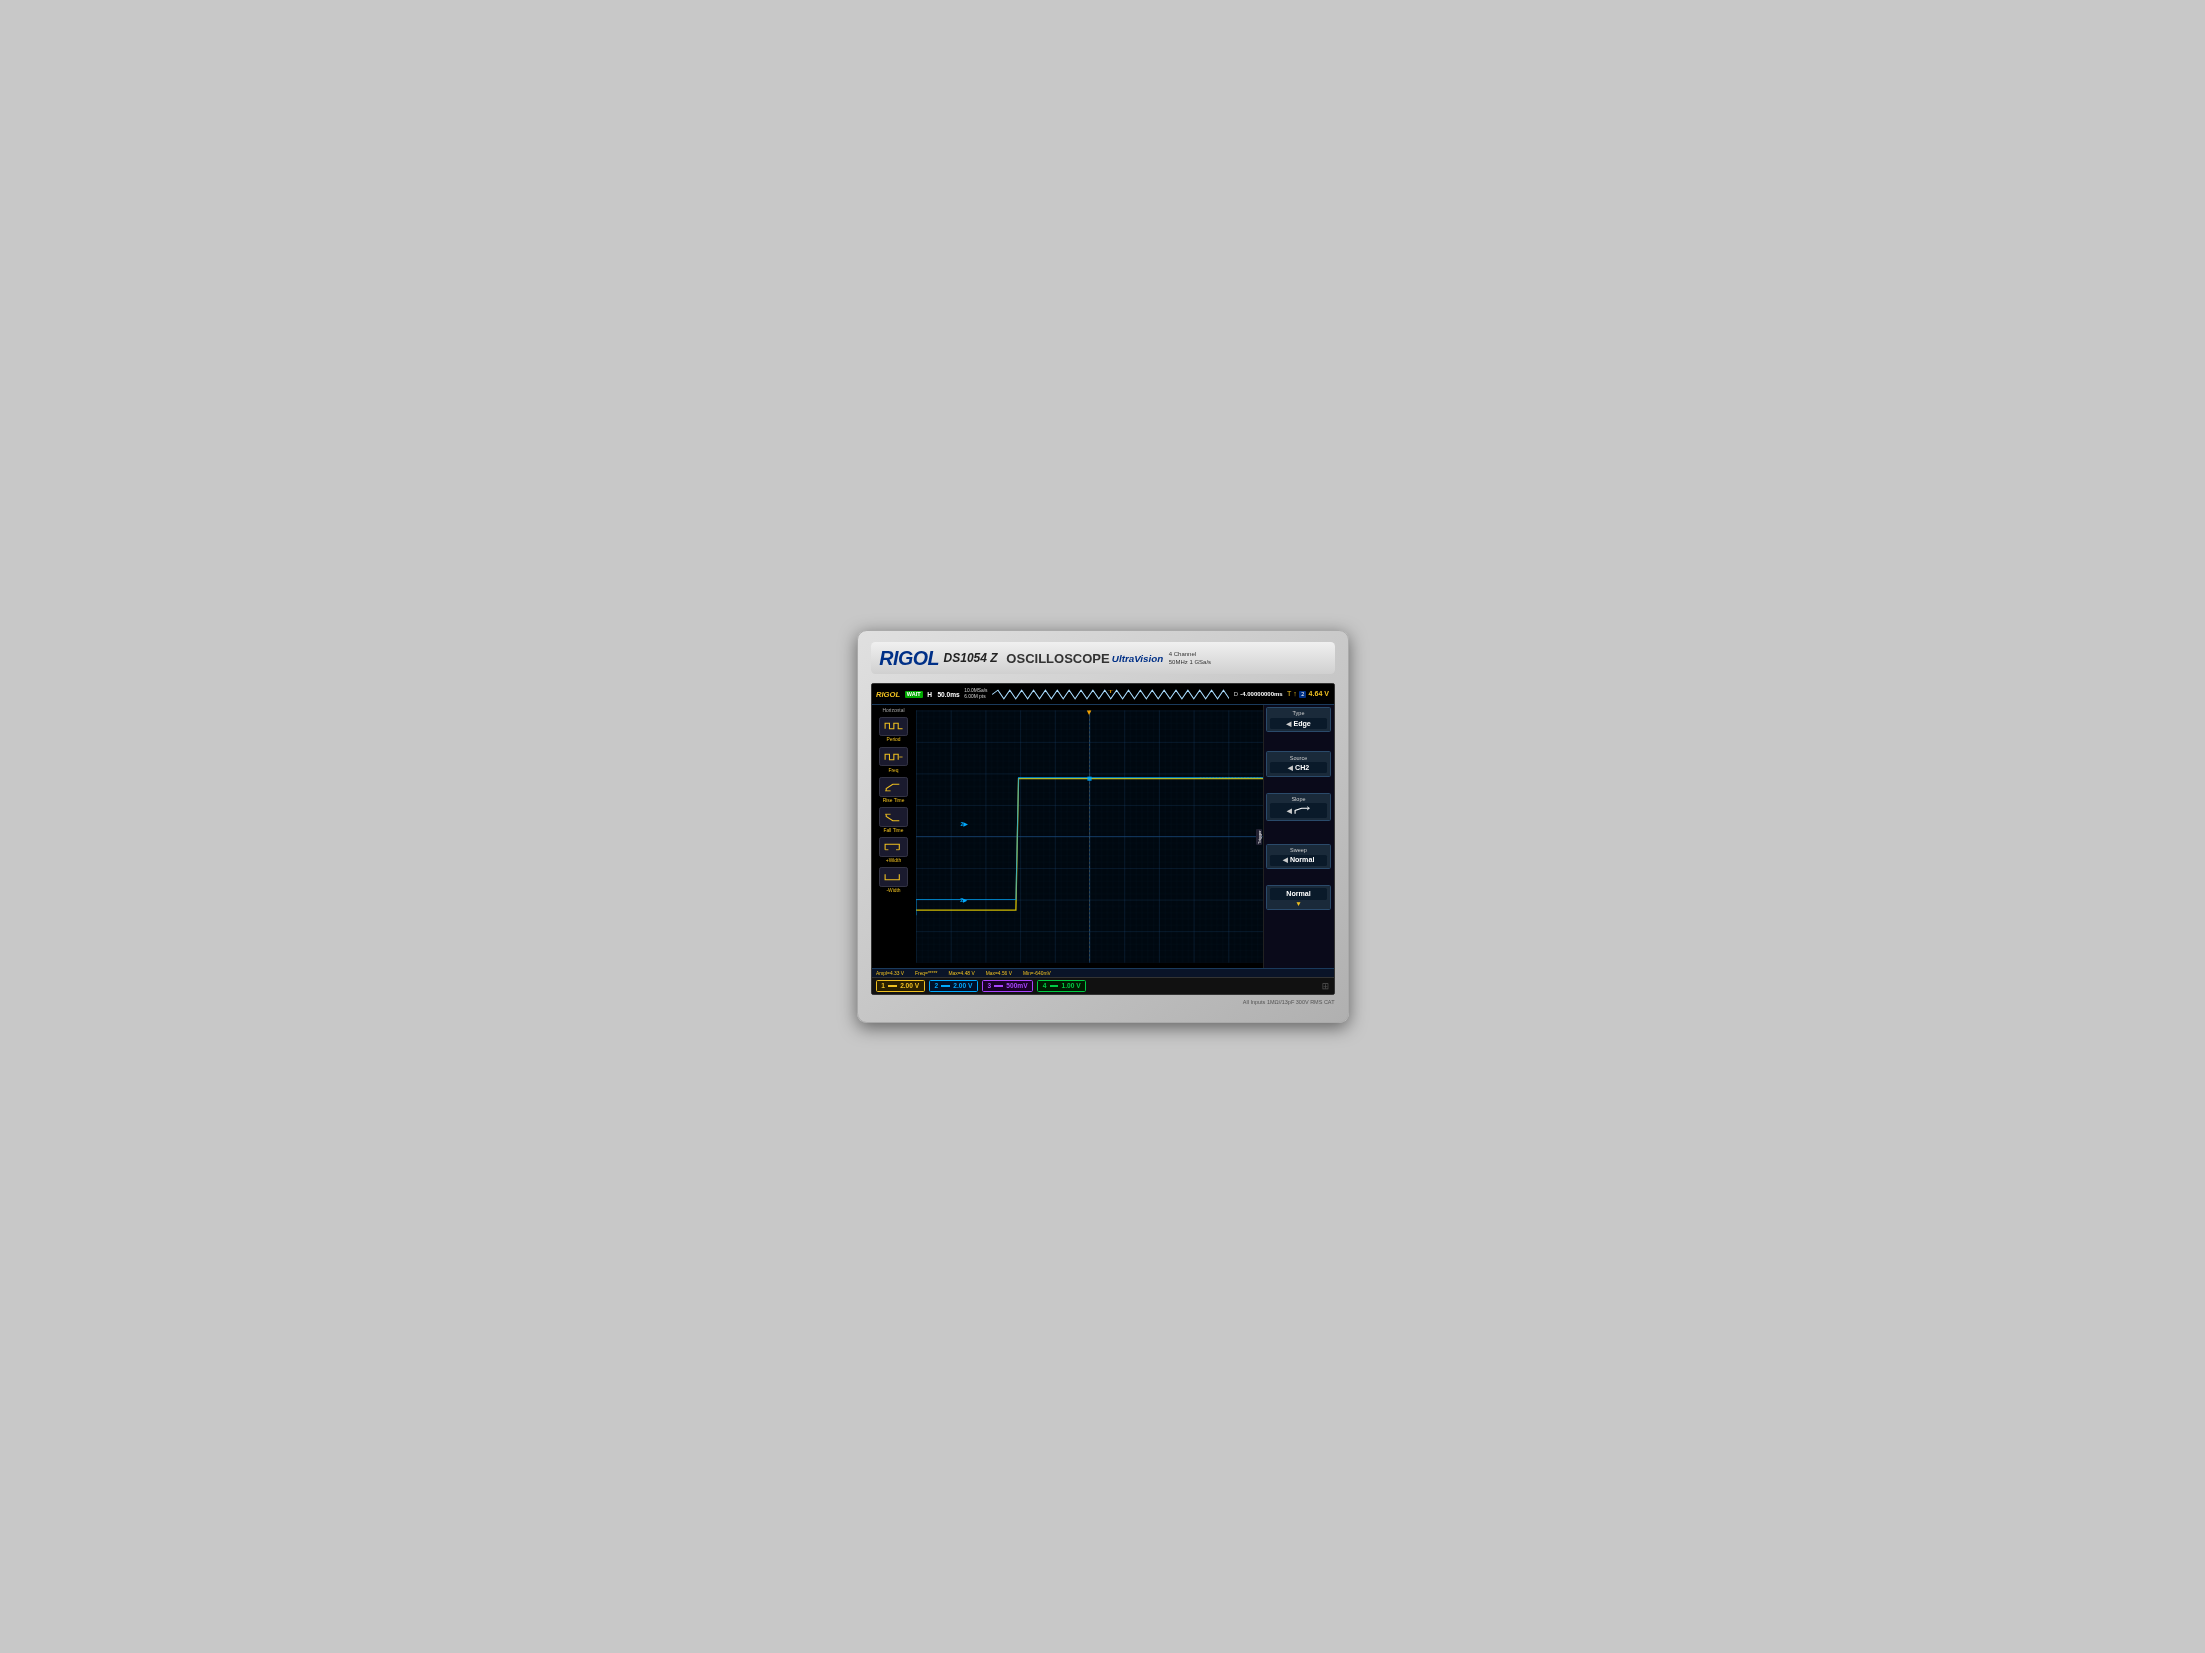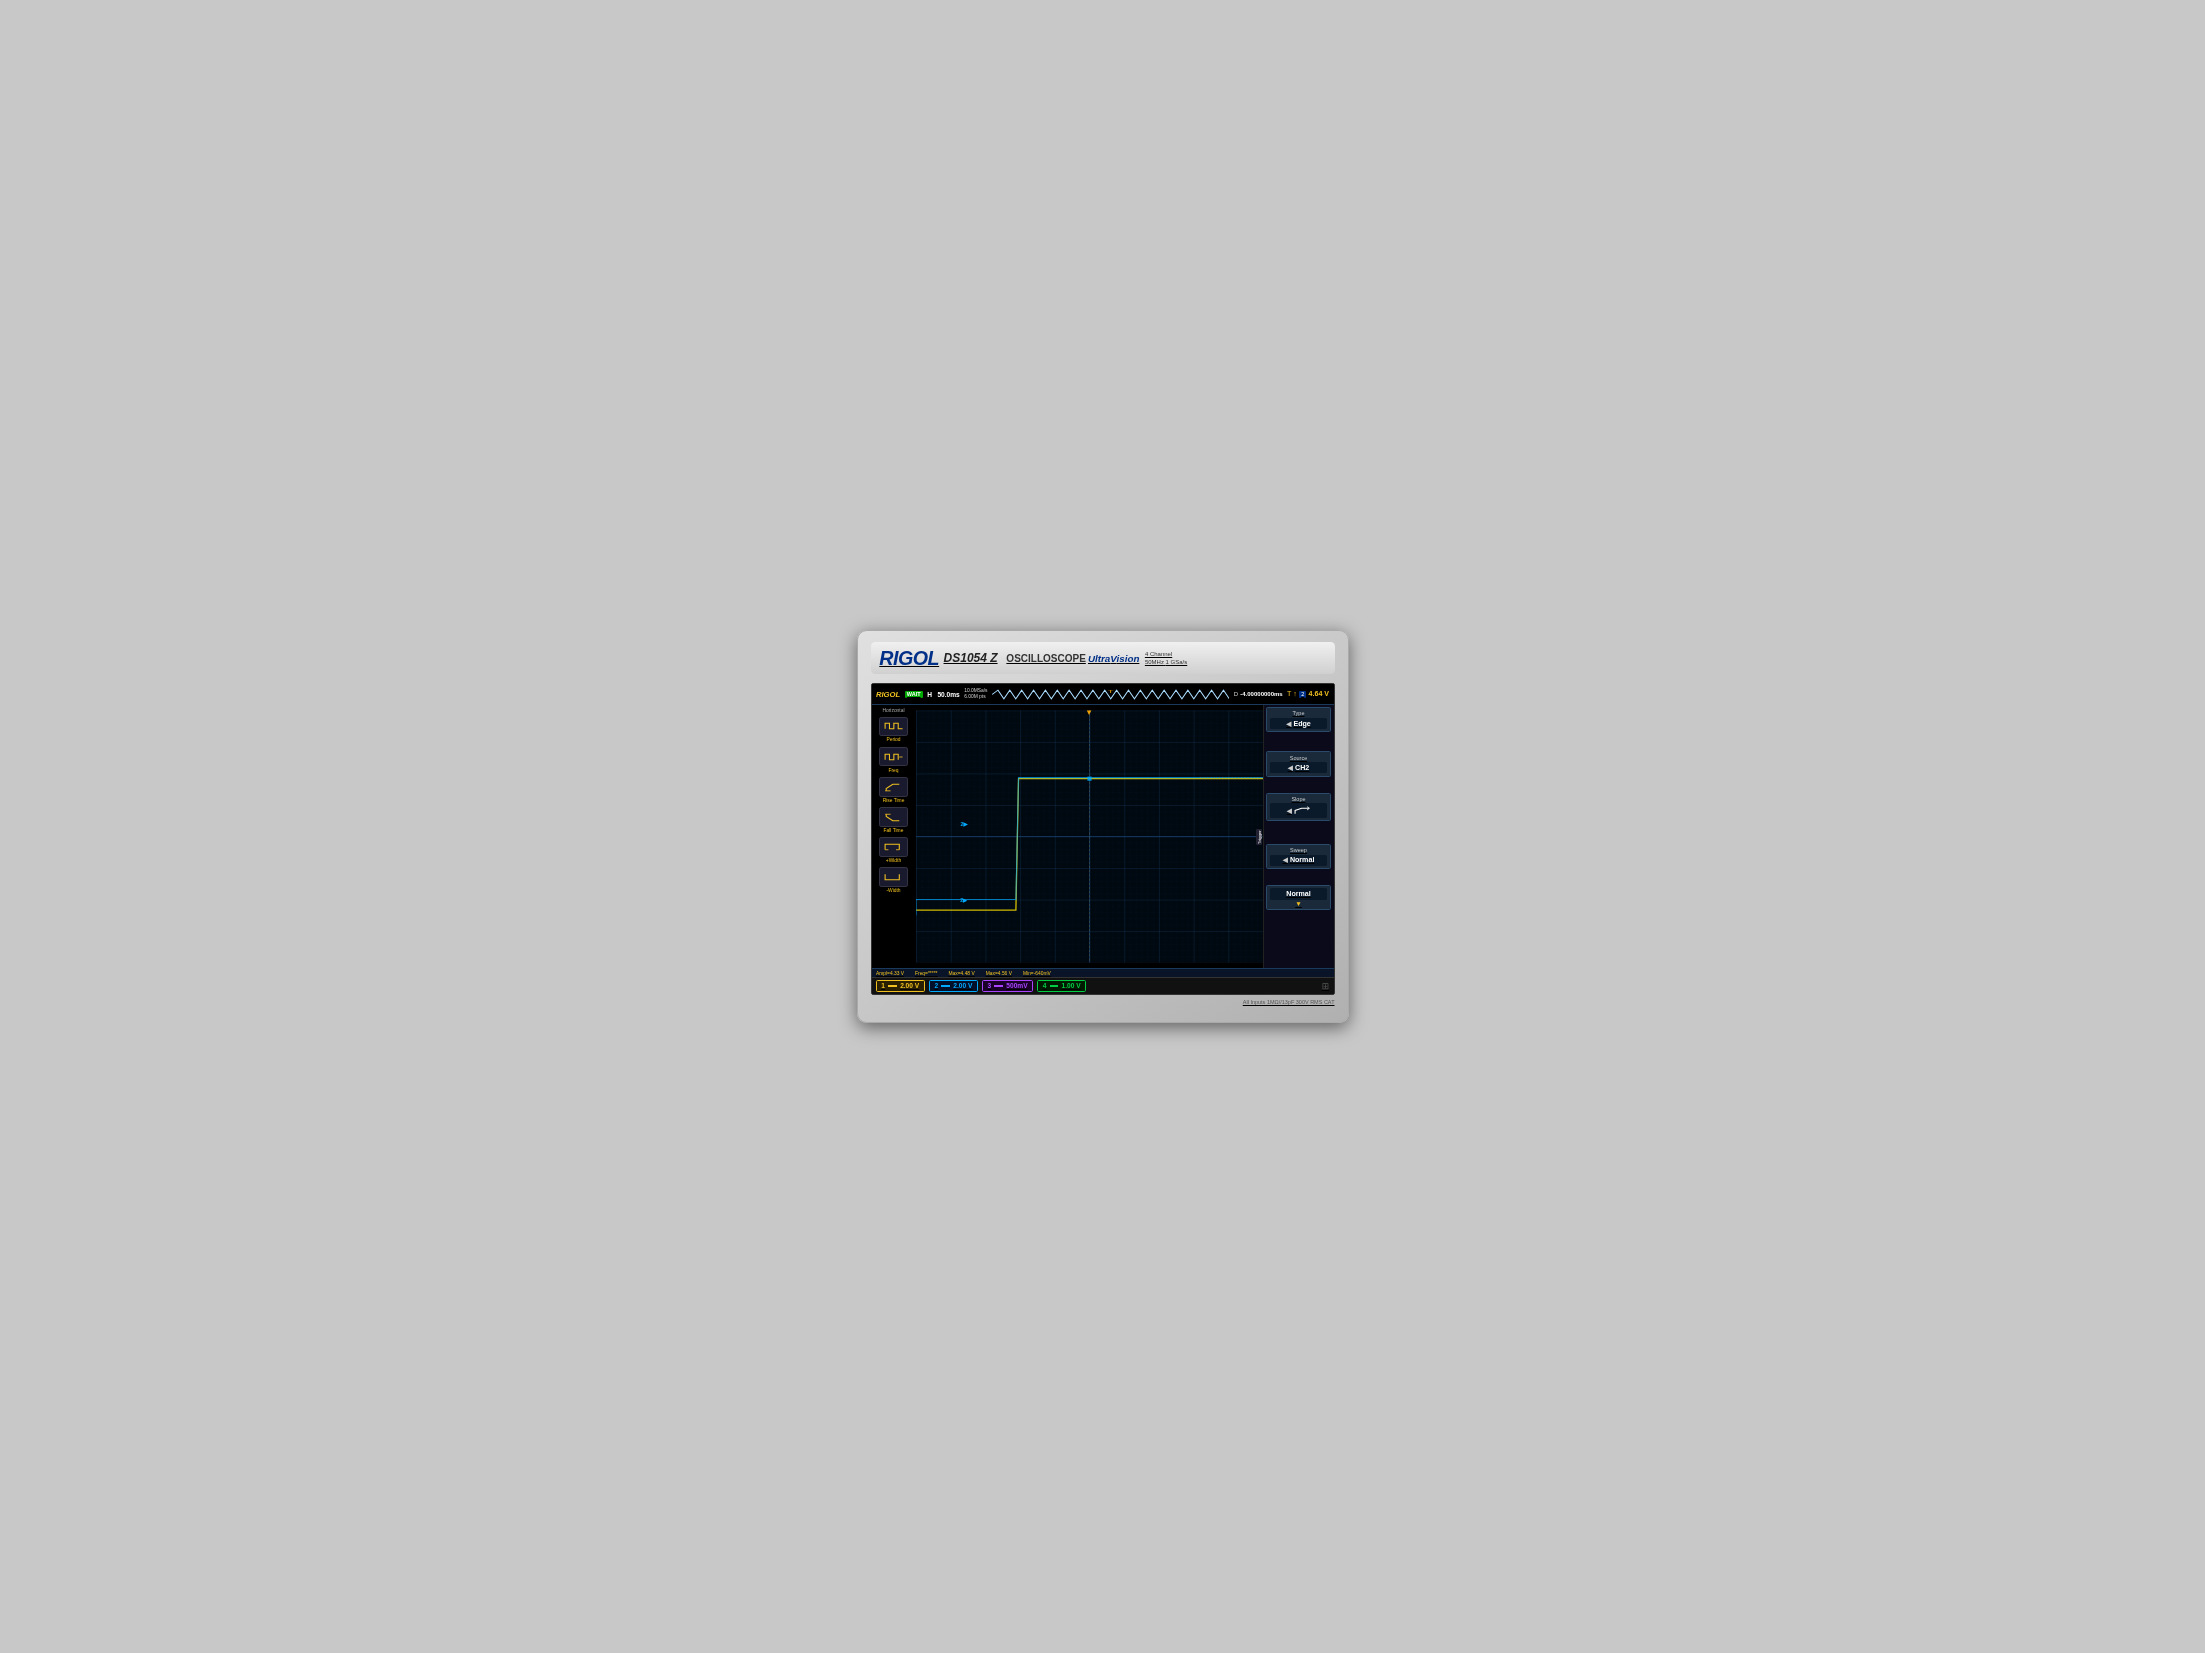--- a/index.html
+++ b/index.html
@@ -11,21 +11,20 @@
       min-height: 100vh;
       font-family: Arial, sans-serif;
     }
     .oscilloscope-body {
       background: linear-gradient(145deg, #e0e0e0, #b0b0b0);
       border-radius: 9.8px;
       padding: 11px 13px 16.4px 13px;
       width: 492px;
       box-shadow: 0 4.4px 17.5px rgba(0,0,0,0.5);
       border: 1.6px solid #aaa;
-      text-decoration: underline;
     }
     .top-panel {
       display: flex;
       align-items: center;
       margin-bottom: 8.8px;
       background: linear-gradient(180deg, #f0f0f0, #d0d0d0);
       border-radius: 4.4px;
       padding: 4.4px 8.8px;
     }
     .brand-rigol {
@@ -37,21 +36,21 @@
       margin-right: 4.4px;
     }
     .model-text {
       font-size: 12px;
       font-weight: 700;
       color: #222;
       margin-right: 8.8px;
       font-style: italic;
     }
     .osc-label {
-      font-size: 10px;
+      font-size: 13px;
       font-weight: 600;
       color: #333;
       margin-right: 2.2px;
     }
     .ultravision-logo {
       display: flex;
       align-items: center;
       margin-right: 5.5px;
     }
     .ultravision-text {

